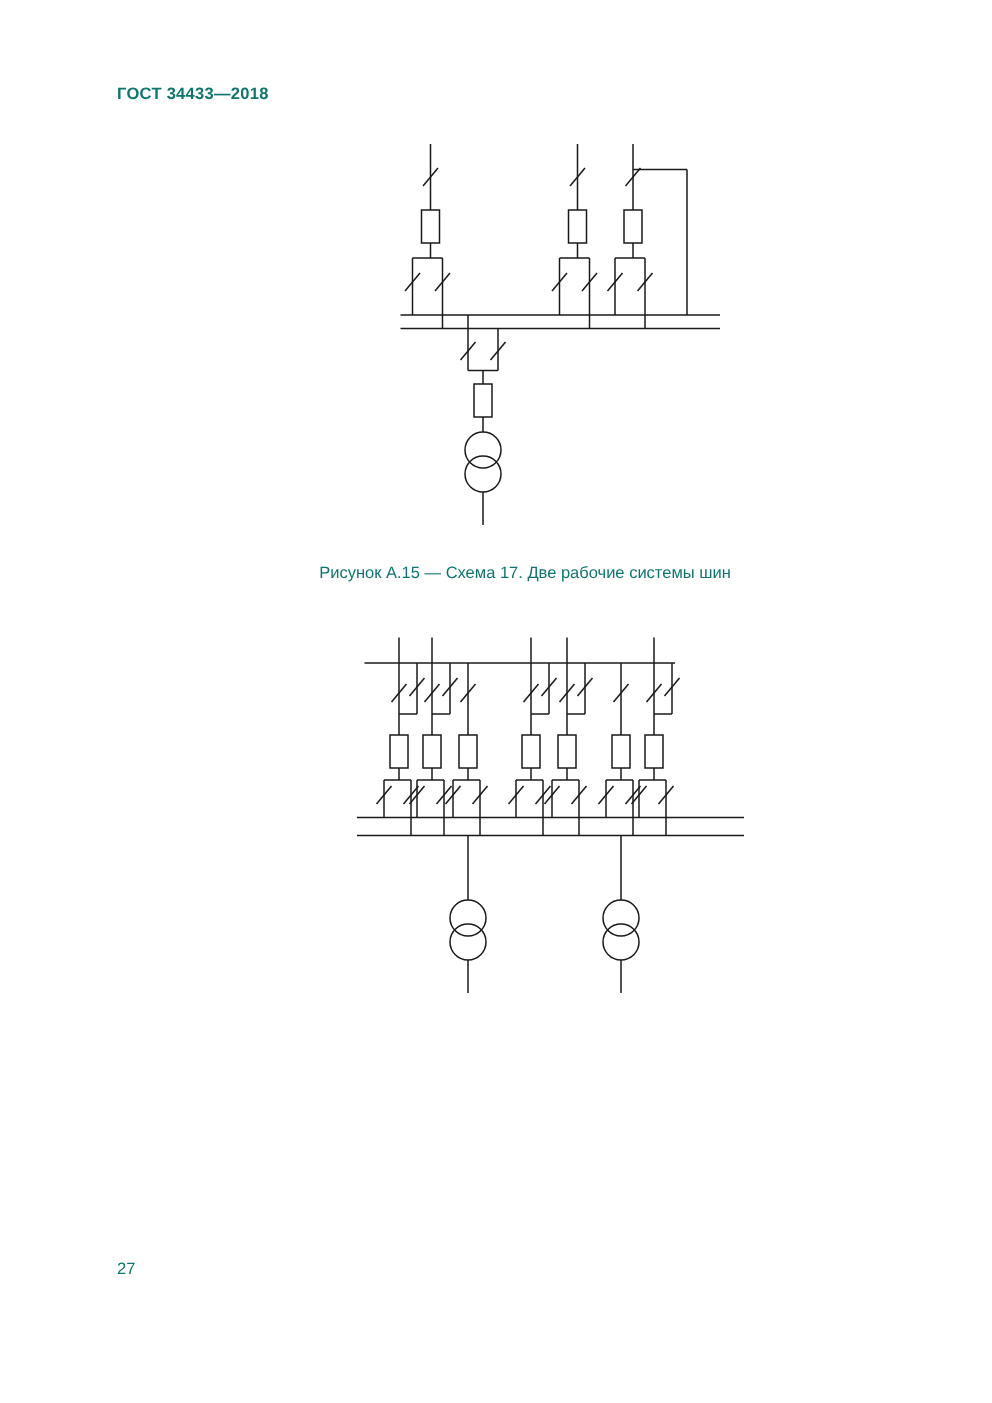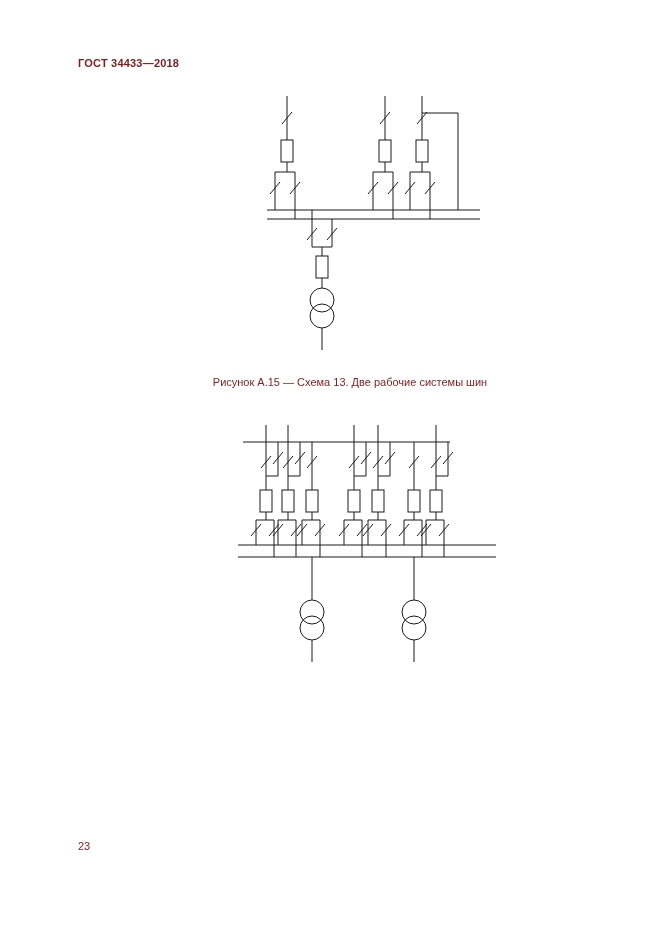--- a/index.html
+++ b/index.html
@@ -2,21 +2,21 @@
 <html><head>
 <meta charset="utf-8">
 <style>
   html, body { margin: 0; padding: 0; background: #ffffff; }
   .page {
     position: relative;
     width: 661px;
     height: 935px;
     background: #ffffff;
     font-family: "Liberation Sans", sans-serif;
-    color: #7f1d1d;
+    color: #0f766e;
     overflow: hidden;
   }
   .header {
     position: absolute;
     left: 78px;
     top: 57px;
     font-size: 11px;
     font-weight: bold;
     letter-spacing: 0.2px;
   }
@@ -91,21 +91,21 @@
       <rect x="66" y="168" width="12" height="22"></rect>
       <line x1="72" y1="190" x2="72" y2="200"></line>
       <g>
         <circle cx="72" cy="212" r="12"></circle>
         <circle cx="72" cy="228" r="12"></circle>
       </g>
       <line x1="72" y1="240" x2="72" y2="262"></line>
     </g>
   </svg>
 
-  <div class="caption caption-1">Рисунок А.15 — Схема 13. Две рабочие системы шин</div>
+  <div class="caption caption-1">Рисунок А.15 — Схема 17. Две рабочие системы шин</div>
 
   <svg id="svg2" class="diagram" width="266" height="246" viewBox="0 -8 266 246">
     <defs>
       <g id="line-bay-2">
         <line x1="0" y1="-7" x2="0" y2="58"></line>
         <line x1="-5" y1="36" x2="5" y2="24"></line>
         <line x1="0" y1="44" x2="12" y2="44"></line>
         <line x1="12" y1="44" x2="12" y2="10"></line>
         <line x1="7" y1="32" x2="17" y2="20"></line>
         <rect x="-6" y="58" width="12" height="22"></rect>
@@ -145,15 +145,15 @@
     <use href="#transformer-bay-2" x="178" y="0"></use>
     <use href="#line-bay-2" x="200" y="0"></use>
 
     <g>
       <line x1="2" y1="113" x2="260" y2="113"></line>
       <line x1="2" y1="125" x2="260" y2="125"></line>
     </g>
   </svg>
 
 
-  <div class="page-number">23</div>
+  <div class="page-number">27</div>
 
 </div>
 
 </body></html>

